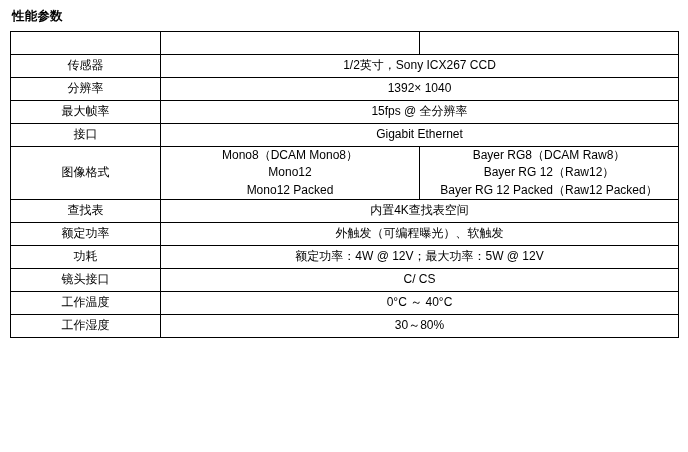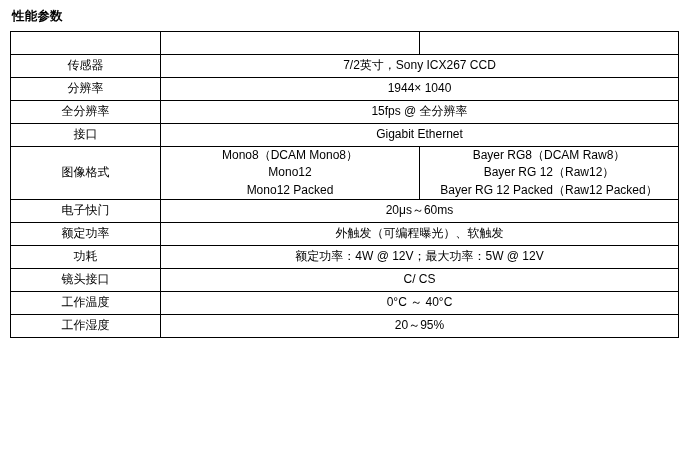--- a/index.html
+++ b/index.html
@@ -87,67 +87,67 @@
     <thead>
       <tr>
         <th>规格</th>
         <th>DH-SV1421GM</th>
         <th>DH-SV1421GC</th>
       </tr>
     </thead>
     <tbody>
       <tr>
         <td class="label">传感器</td>
-        <td colspan="2">7/2英寸，Sony ICX267 CCD</td>
+        <td colspan="2">1/2英寸，Sony ICX267 CCD</td>
       </tr>
       <tr>
         <td class="label">分辨率</td>
-        <td colspan="2">1944× 1040</td>
+        <td colspan="2">1392× 1040</td>
       </tr>
       <tr>
-        <td class="label">全分辨率</td>
+        <td class="label">最大帧率</td>
         <td colspan="2">15fps @ 全分辨率</td>
       </tr>
       <tr>
         <td class="label">接口</td>
         <td colspan="2">Gigabit Ethernet</td>
       </tr>
       <tr>
         <td class="label">图像格式</td>
         <td class="multi">
           <div>Mono8（DCAM Mono8）</div>
           <div>Mono12</div>
           <div>Mono12 Packed</div>
         </td>
         <td class="multi">
           <div>Bayer RG8（DCAM Raw8）</div>
           <div>Bayer RG 12（Raw12）</div>
           <div>Bayer RG 12 Packed（Raw12 Packed）</div>
         </td>
       </tr>
       <tr>
-        <td class="label">电子快门</td>
-        <td colspan="2">20μs～60ms</td>
+        <td class="label">查找表</td>
+        <td colspan="2">内置4K查找表空间</td>
       </tr>
       <tr>
         <td class="label">额定功率</td>
         <td colspan="2">外触发（可编程曝光）、软触发</td>
       </tr>
       <tr>
         <td class="label">功耗</td>
         <td colspan="2">额定功率：4W @ 12V；最大功率：5W @ 12V</td>
       </tr>
       <tr>
         <td class="label">镜头接口</td>
         <td colspan="2">C/ CS</td>
       </tr>
       <tr>
         <td class="label">工作温度</td>
         <td colspan="2">0°C ～ 40°C</td>
       </tr>
       <tr>
         <td class="label">工作湿度</td>
-        <td colspan="2">20～95%</td>
+        <td colspan="2">30～80%</td>
       </tr>
     </tbody>
   </table>
 
 </div>
 
 </body></html>

